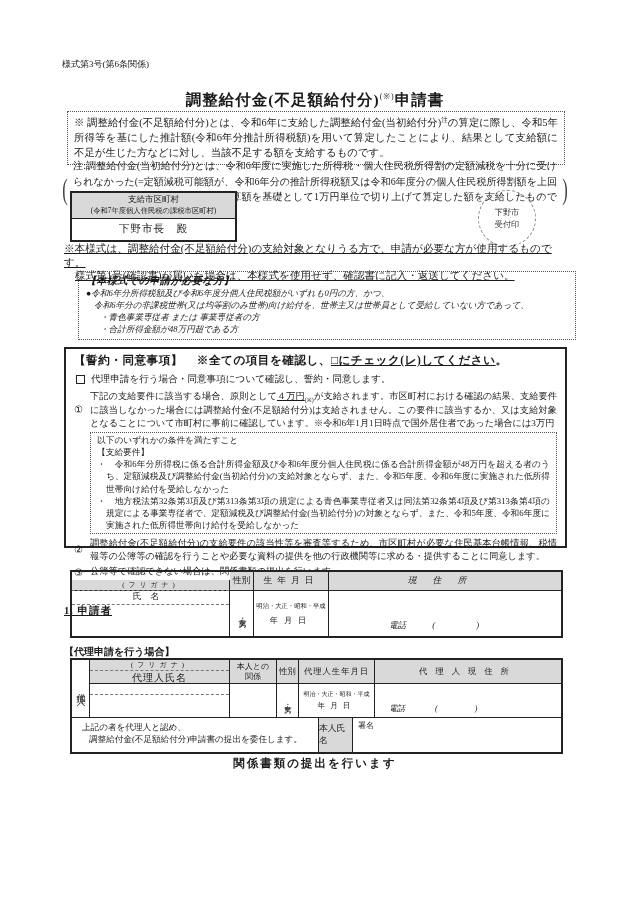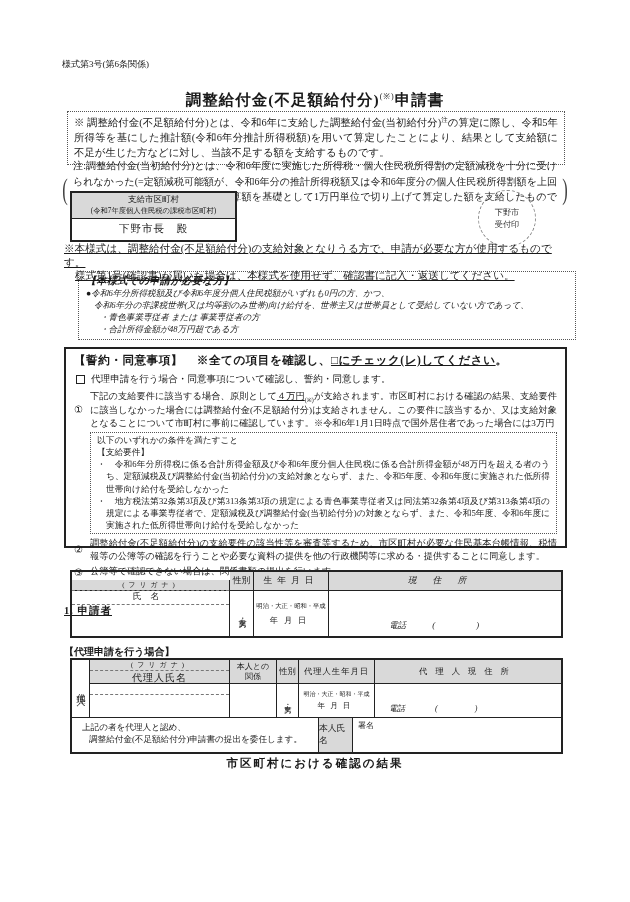--- a/index.html
+++ b/index.html
@@ -239,15 +239,15 @@
     <div class="pt-bottom">
       <div class="delegate">
         <div>上記の者を代理人と認め、</div>
         <div class="l2">調整給付金(不足額給付分)申請書の提出を委任します。</div>
       </div>
       <div class="principal gray">本人氏名</div>
       <div class="sig"><span>署名</span></div>
     </div>
   </div>
 
-  <div class="abs bottom-note">市区町村における確認の結果</div>
+  <div class="abs bottom-note">関係書類の提出を行います</div>
 
 </div>
 
 </body></html>

